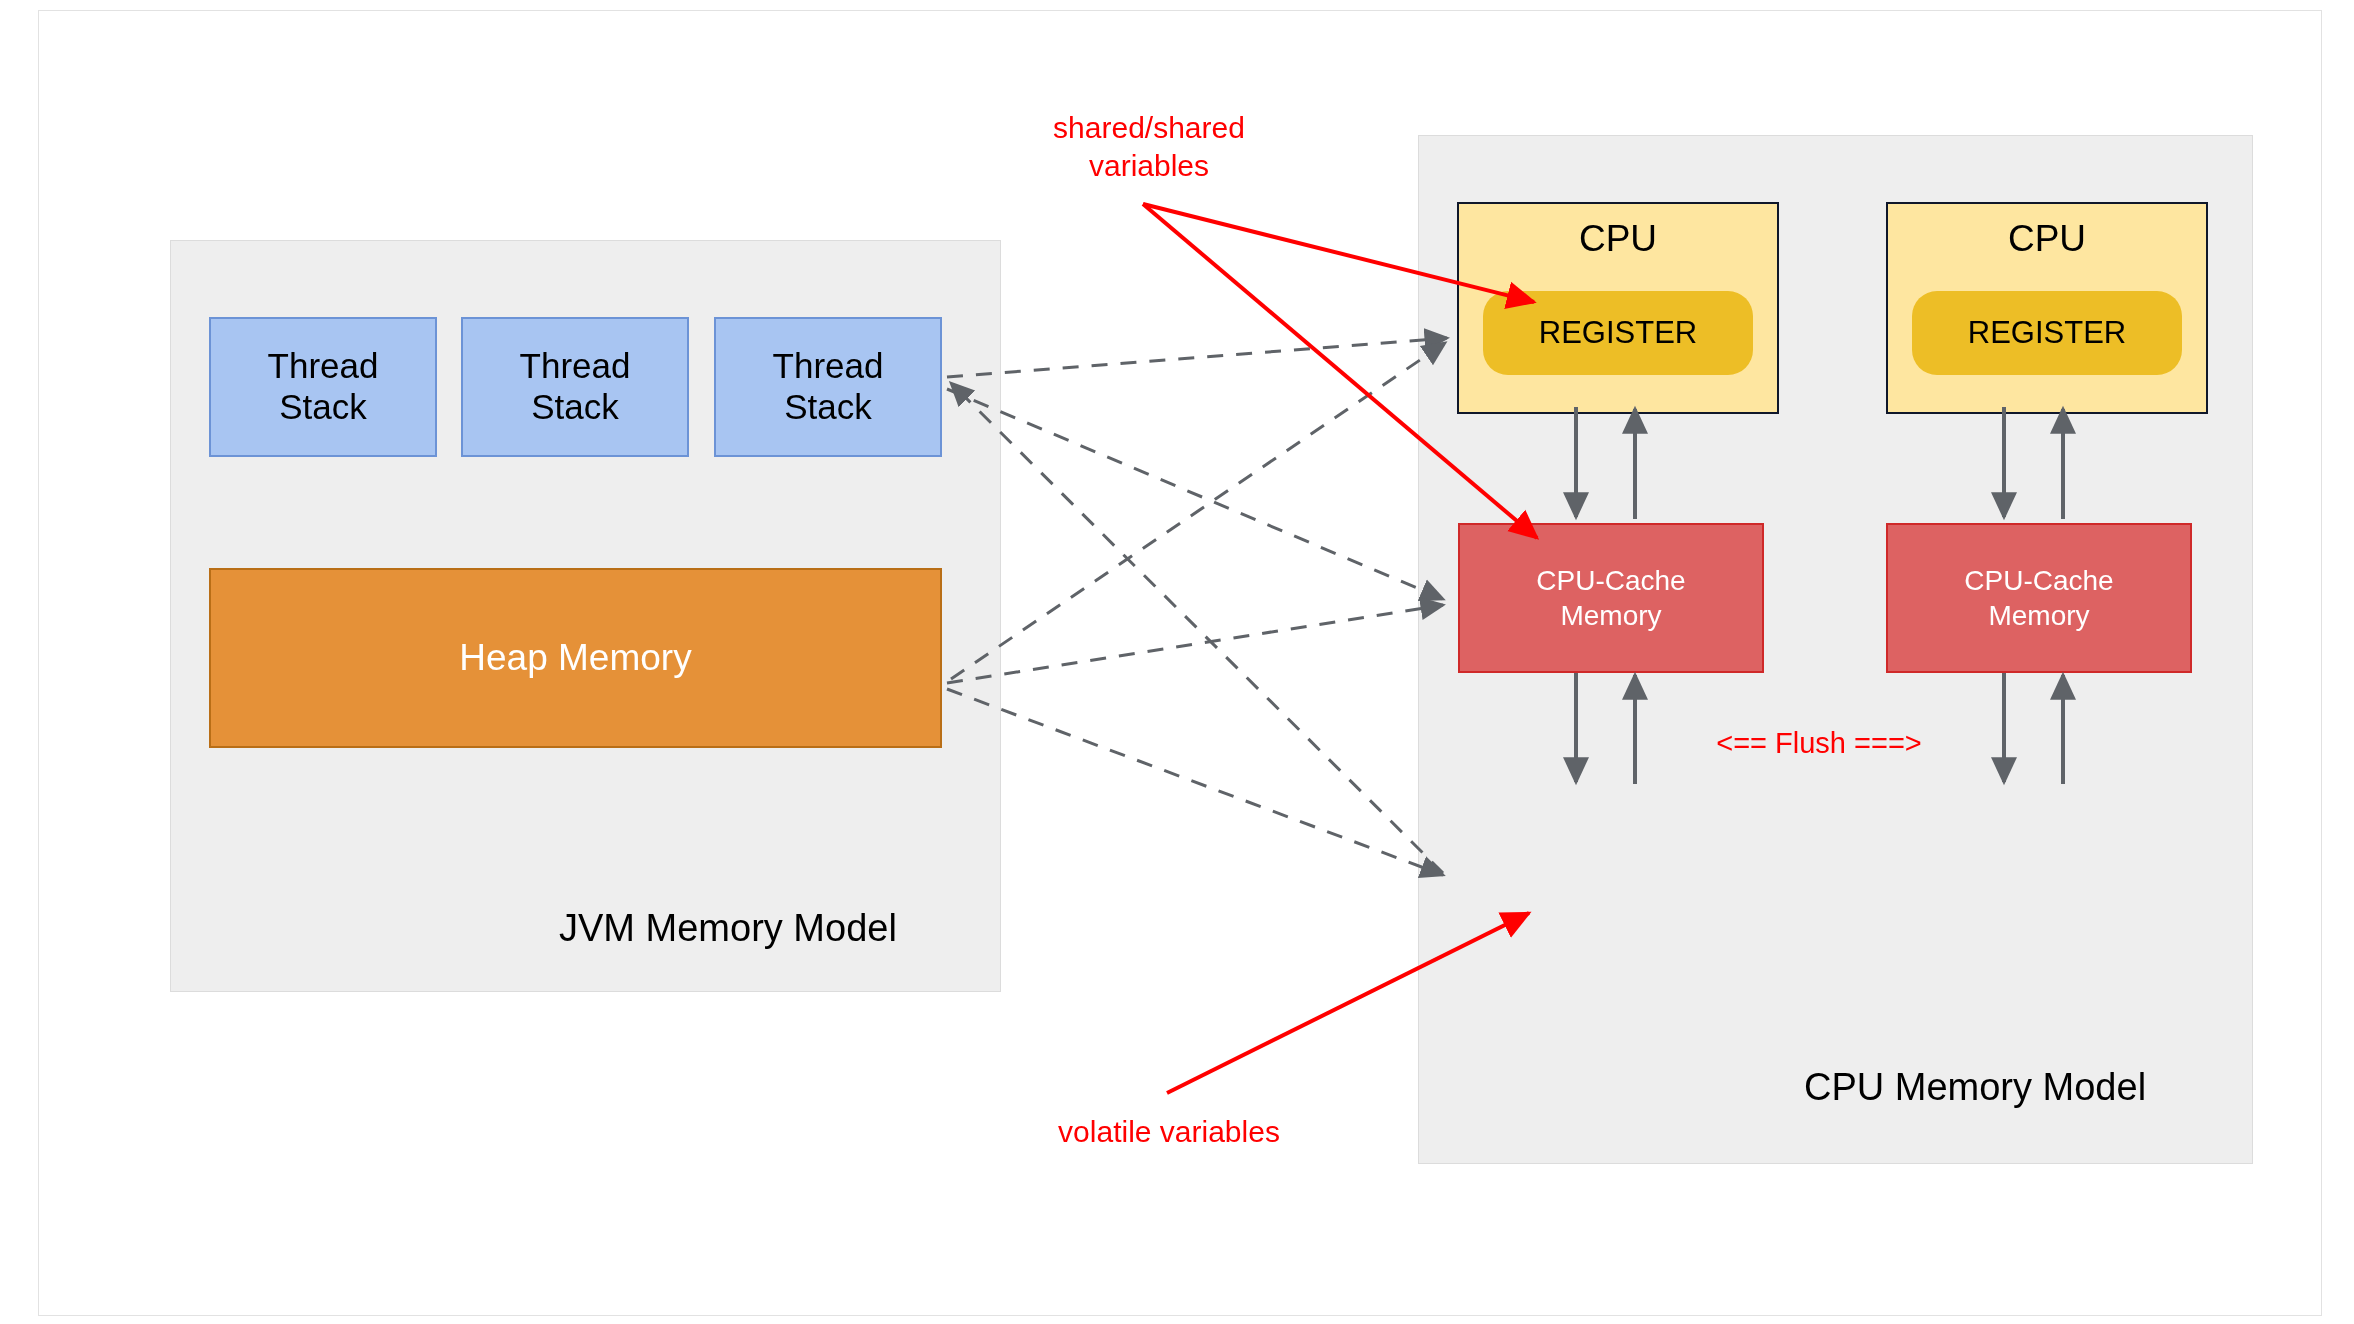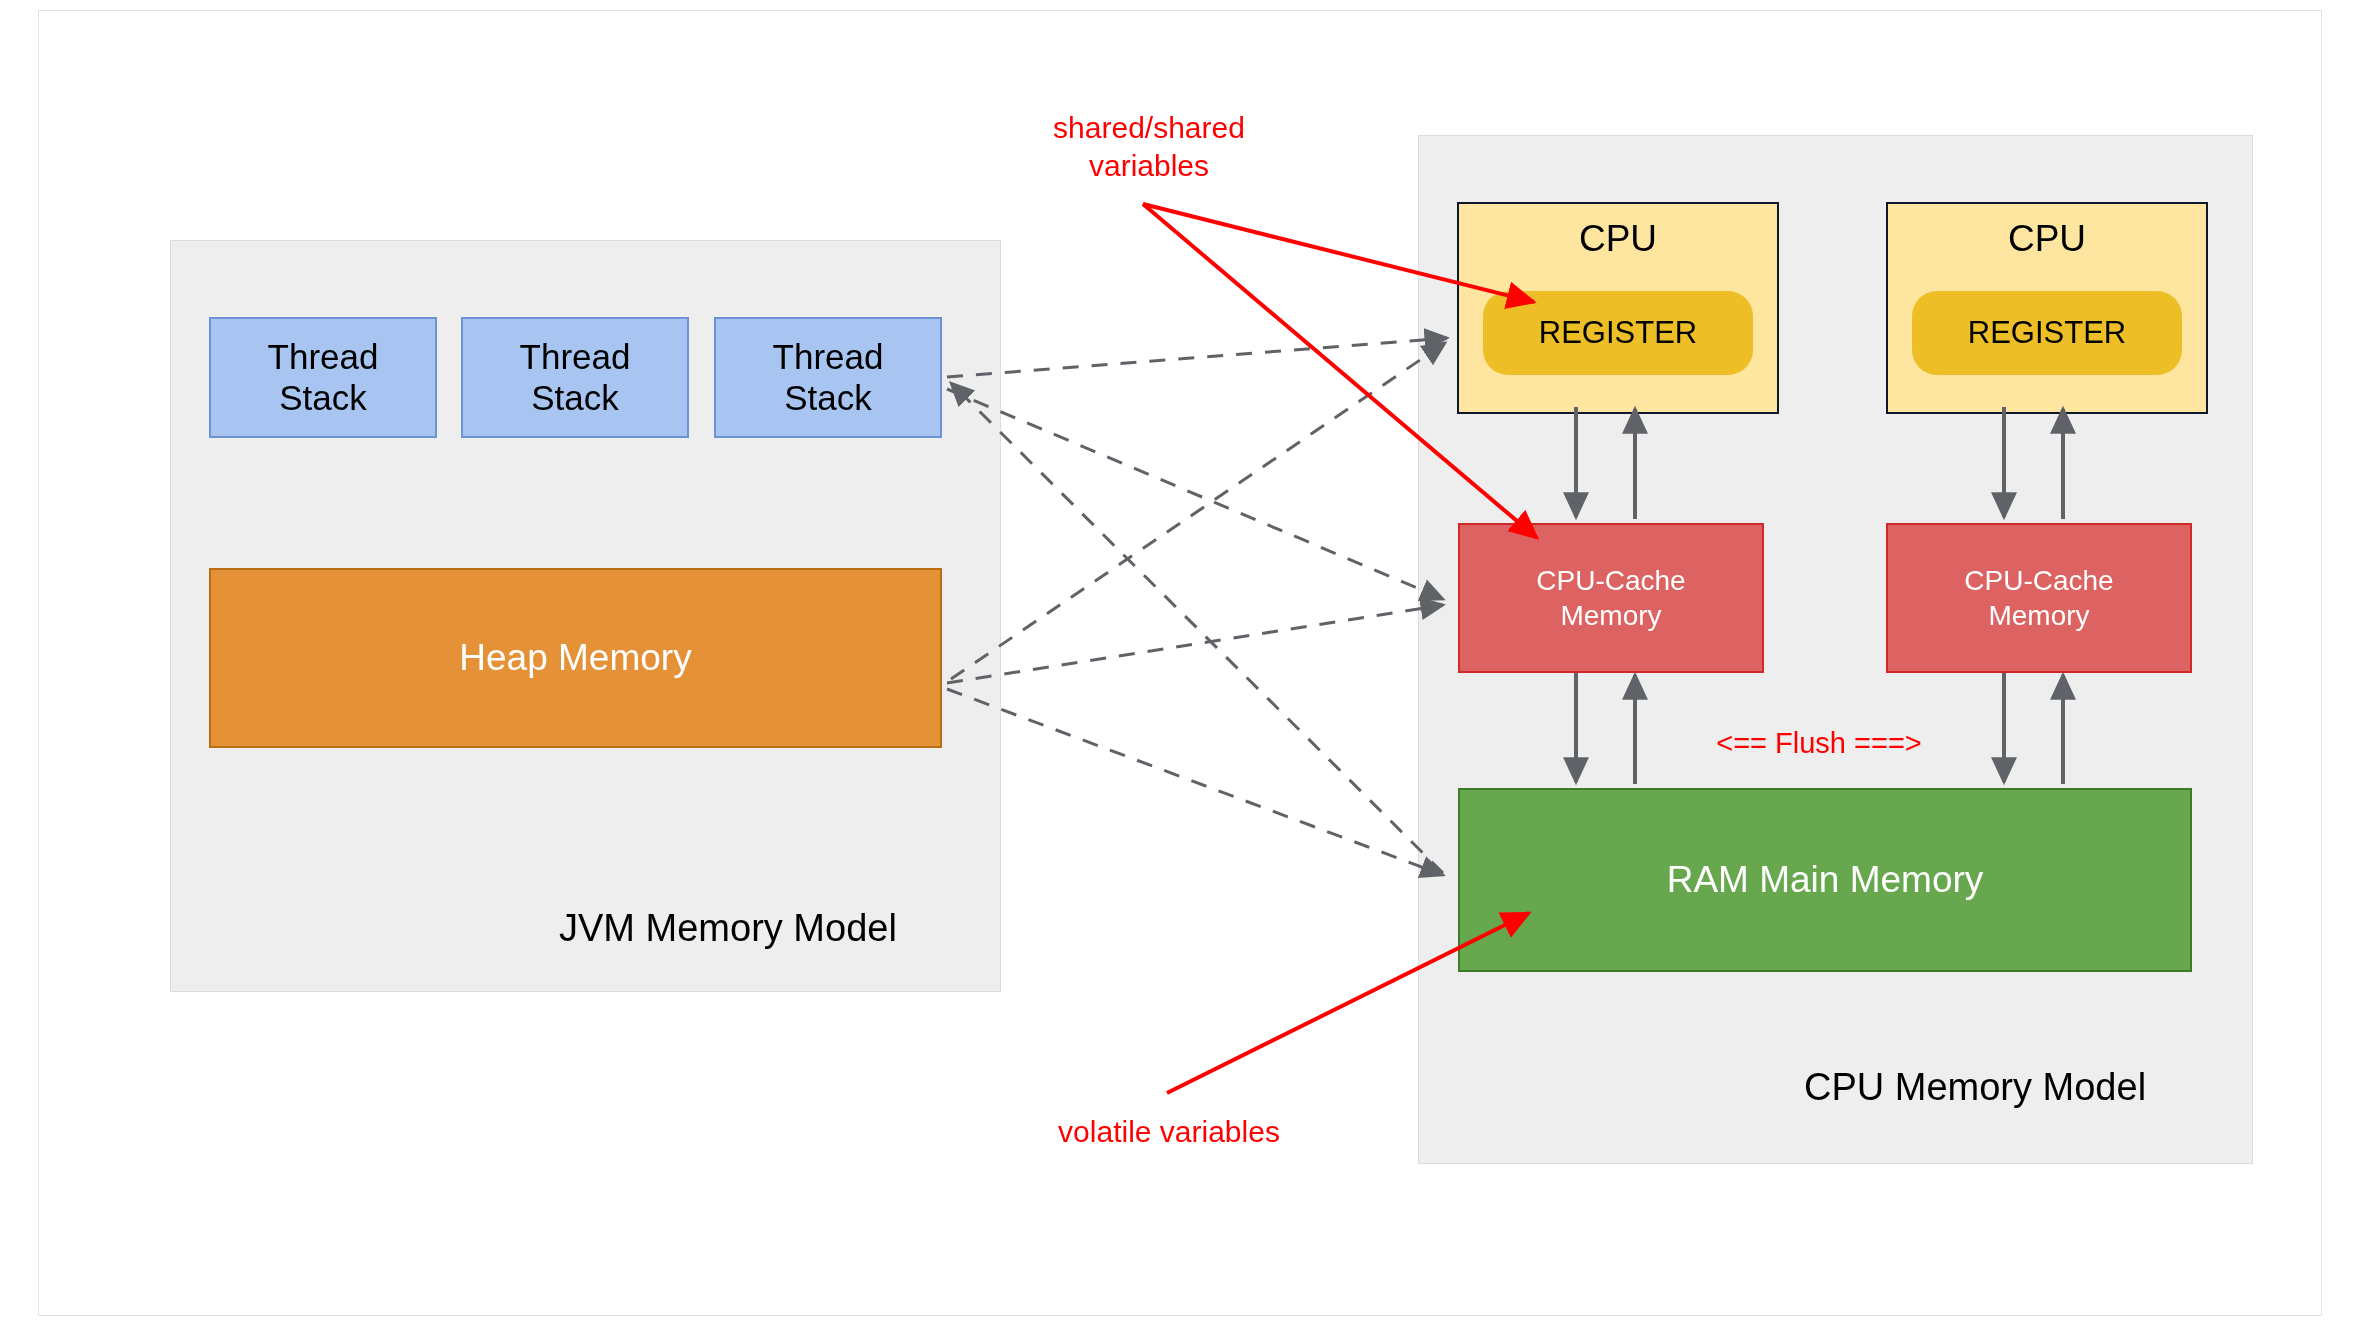--- a/index.html
+++ b/index.html
@@ -51,21 +51,21 @@
     justify-content: center;
     text-align: center;
     line-height: 1.17;
   }
   .thread-stack {
     background: #a8c5f2;
     border: 2px solid #6c93d6;
     color: #000000;
     font-size: 35px;
     width: 228px;
-    height: 121px;
+    height: 140px;
     top: 306px;
   }
   #thread-stack-0 { left: 170px; }
   #thread-stack-1 { left: 422px; }
   #thread-stack-2 { left: 675px; }
 
   #heap-memory {
     left: 170px;
     top: 557px;
     width: 733px;
@@ -194,21 +194,20 @@
     <div class="cpu-box" id="cpu-box-1">
       <div class="cpu-label">CPU</div>
       <div class="register">REGISTER</div>
     </div>
 
     <div class="cache-box" id="cache-box-0" style="white-space: pre-line;">CPU-Cache
 Memory</div>
     <div class="cache-box" id="cache-box-1" style="white-space: pre-line;">CPU-Cache
 Memory</div>
 
-    <div id="ram-memory">RAM Main Memory</div>
 
     <div class="panel-title" id="cpu-title">CPU Memory Model</div>
 
     <div class="red-label" id="label-local-shared" style="white-space: pre-line;">shared/shared
 variables</div>
     <div class="red-label" id="label-volatile">volatile variables</div>
     <div class="red-label" id="label-flush">&lt;== Flush ===&gt;</div>
 
     <svg class="overlay" viewBox="0 0 2354 1324">
       <defs>

